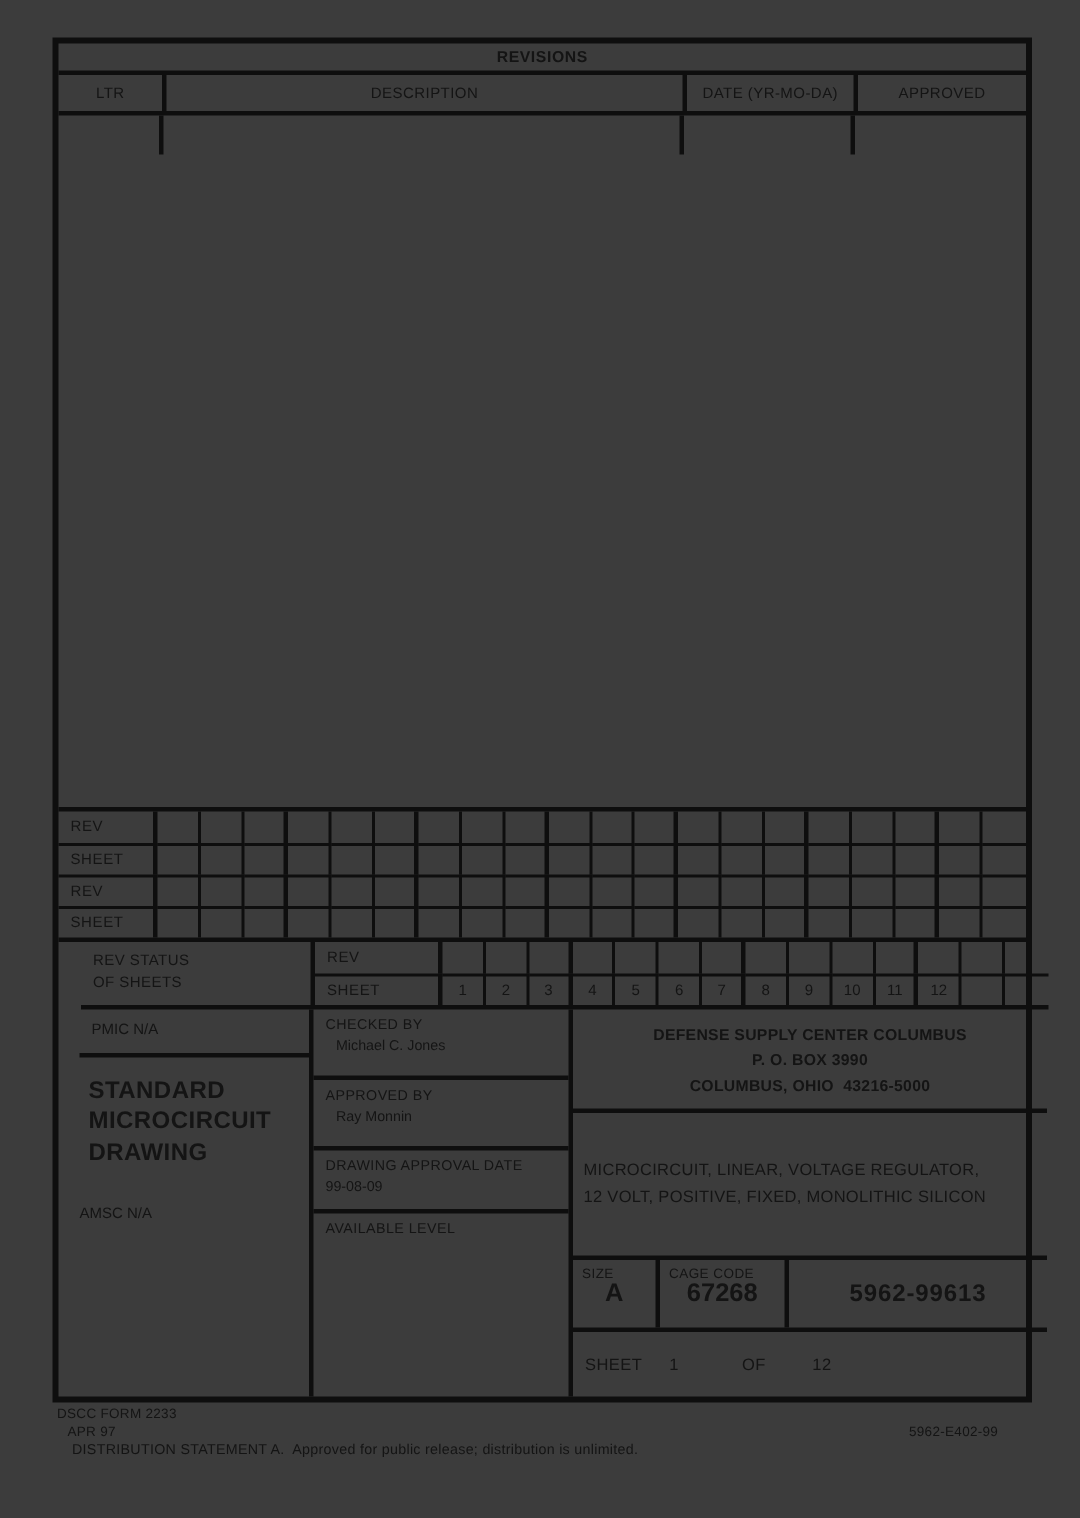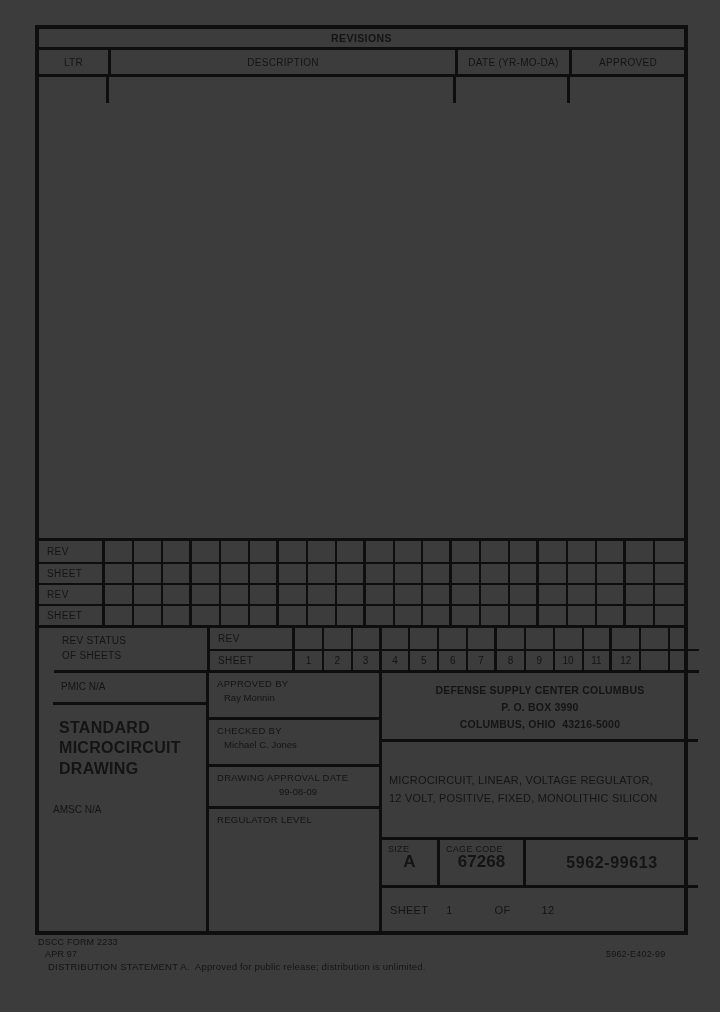--- a/index.html
+++ b/index.html
@@ -66,21 +66,21 @@
   .amsc{font-size:10px;margin-top:25px;}
 
   .col-mid{width:173px;border-right:3px solid var(--line);display:flex;flex-direction:column;}
   .sig{border-bottom:3px solid var(--line);padding:5px 0 0 8px;}
   .sig-label{font-size:9.5px;letter-spacing:.3px;}
   .sig-name{font-size:9.5px;margin:3px 0 0 7px;}
   .sig-prep{height:57px;}
   .sig-chk{height:47px;}
   .sig-app{height:47px;}
   .sig-date{height:42px;}
-  .sig-date .sig-name{text-align:center;margin:3px 0 0 0;}
+  .sig-date .sig-name{text-align:left;margin:3px 0 0 0;}
   .sig-rev{flex:1;border-bottom:none;}
 
   .col-right{flex:1;display:flex;flex-direction:column;}
   .agency{height:69px;border-bottom:3px solid var(--line);text-align:center;
           font-weight:bold;font-size:10.5px;line-height:1.6;padding-top:9px;letter-spacing:.2px;}
   .dev-title{height:98px;border-bottom:3px solid var(--line);display:flex;flex-direction:column;
              justify-content:center;padding-left:7px;font-size:11px;line-height:1.55;letter-spacing:.2px;}
   .size-row{height:48px;border-bottom:3px solid var(--line);display:flex;}
   .size-cell{width:58px;border-right:3px solid var(--line);display:flex;flex-direction:column;}
   .cage-cell{width:86px;border-right:3px solid var(--line);display:flex;flex-direction:column;}
@@ -252,34 +252,34 @@
 
       <div class="col-left">
         <div class="pmic">PMIC N/A</div>
         <div class="smd-box">
           <div class="smd-title">STANDARD MICROCIRCUIT DRAWING</div>
           <div class="amsc">AMSC N/A</div>
         </div>
       </div>
 
       <div class="col-mid">
+        <div class="sig sig-chk">
+          <div class="sig-label">CHECKED BY</div>
+          <div class="sig-name">Michael C. Jones</div>
+        </div>
         <div class="sig sig-app">
           <div class="sig-label">APPROVED BY</div>
           <div class="sig-name">Ray Monnin</div>
         </div>
-        <div class="sig sig-chk">
-          <div class="sig-label">CHECKED BY</div>
-          <div class="sig-name">Michael C. Jones</div>
-        </div>
         <div class="sig sig-date">
           <div class="sig-label">DRAWING APPROVAL DATE</div>
           <div class="sig-name">99-08-09</div>
         </div>
         <div class="sig sig-rev">
-          <div class="sig-label">REGULATOR LEVEL</div>
+          <div class="sig-label">AVAILABLE LEVEL</div>
         </div>
       </div>
 
       <div class="col-right">
         <div class="agency">
           <div>DEFENSE SUPPLY CENTER COLUMBUS</div>
           <div>P. O. BOX 3990</div>
           <div class="pre">COLUMBUS, OHIO  43216-5000</div>
         </div>
         <div class="dev-title">

